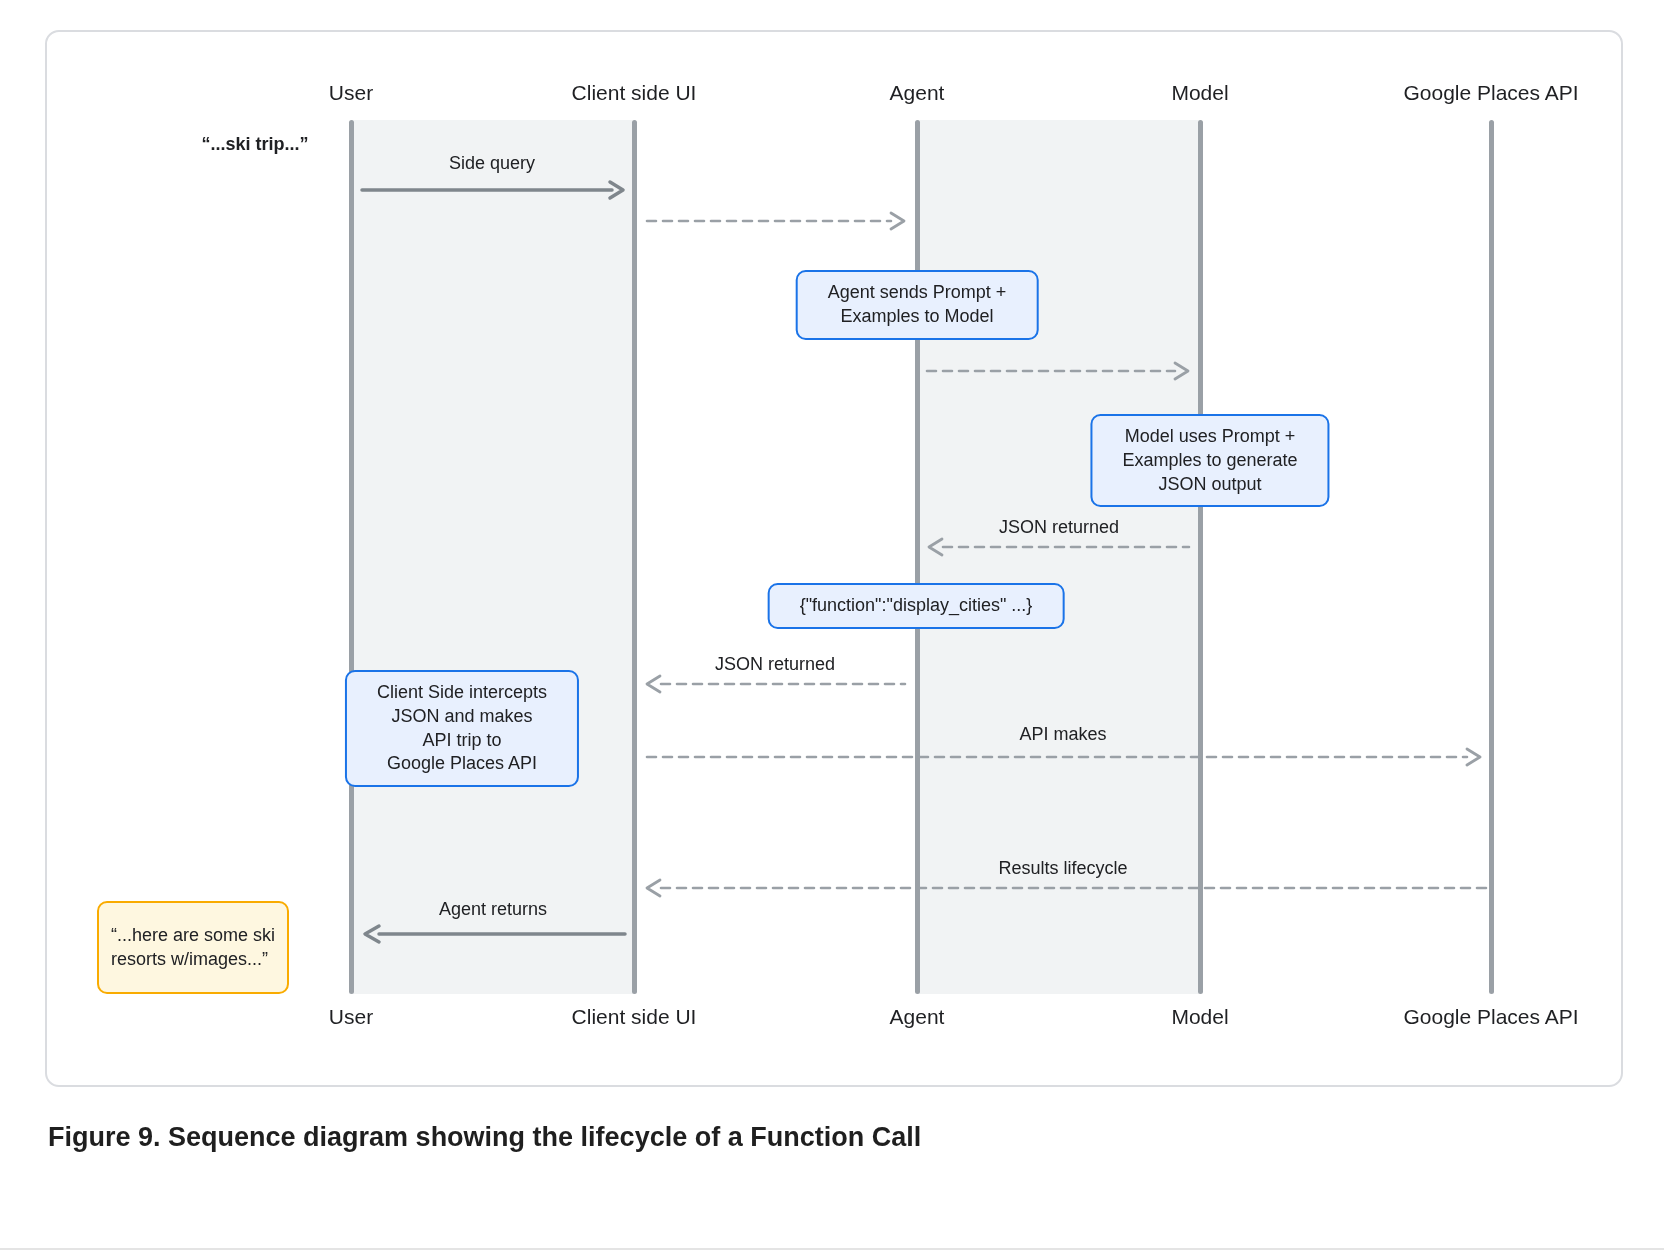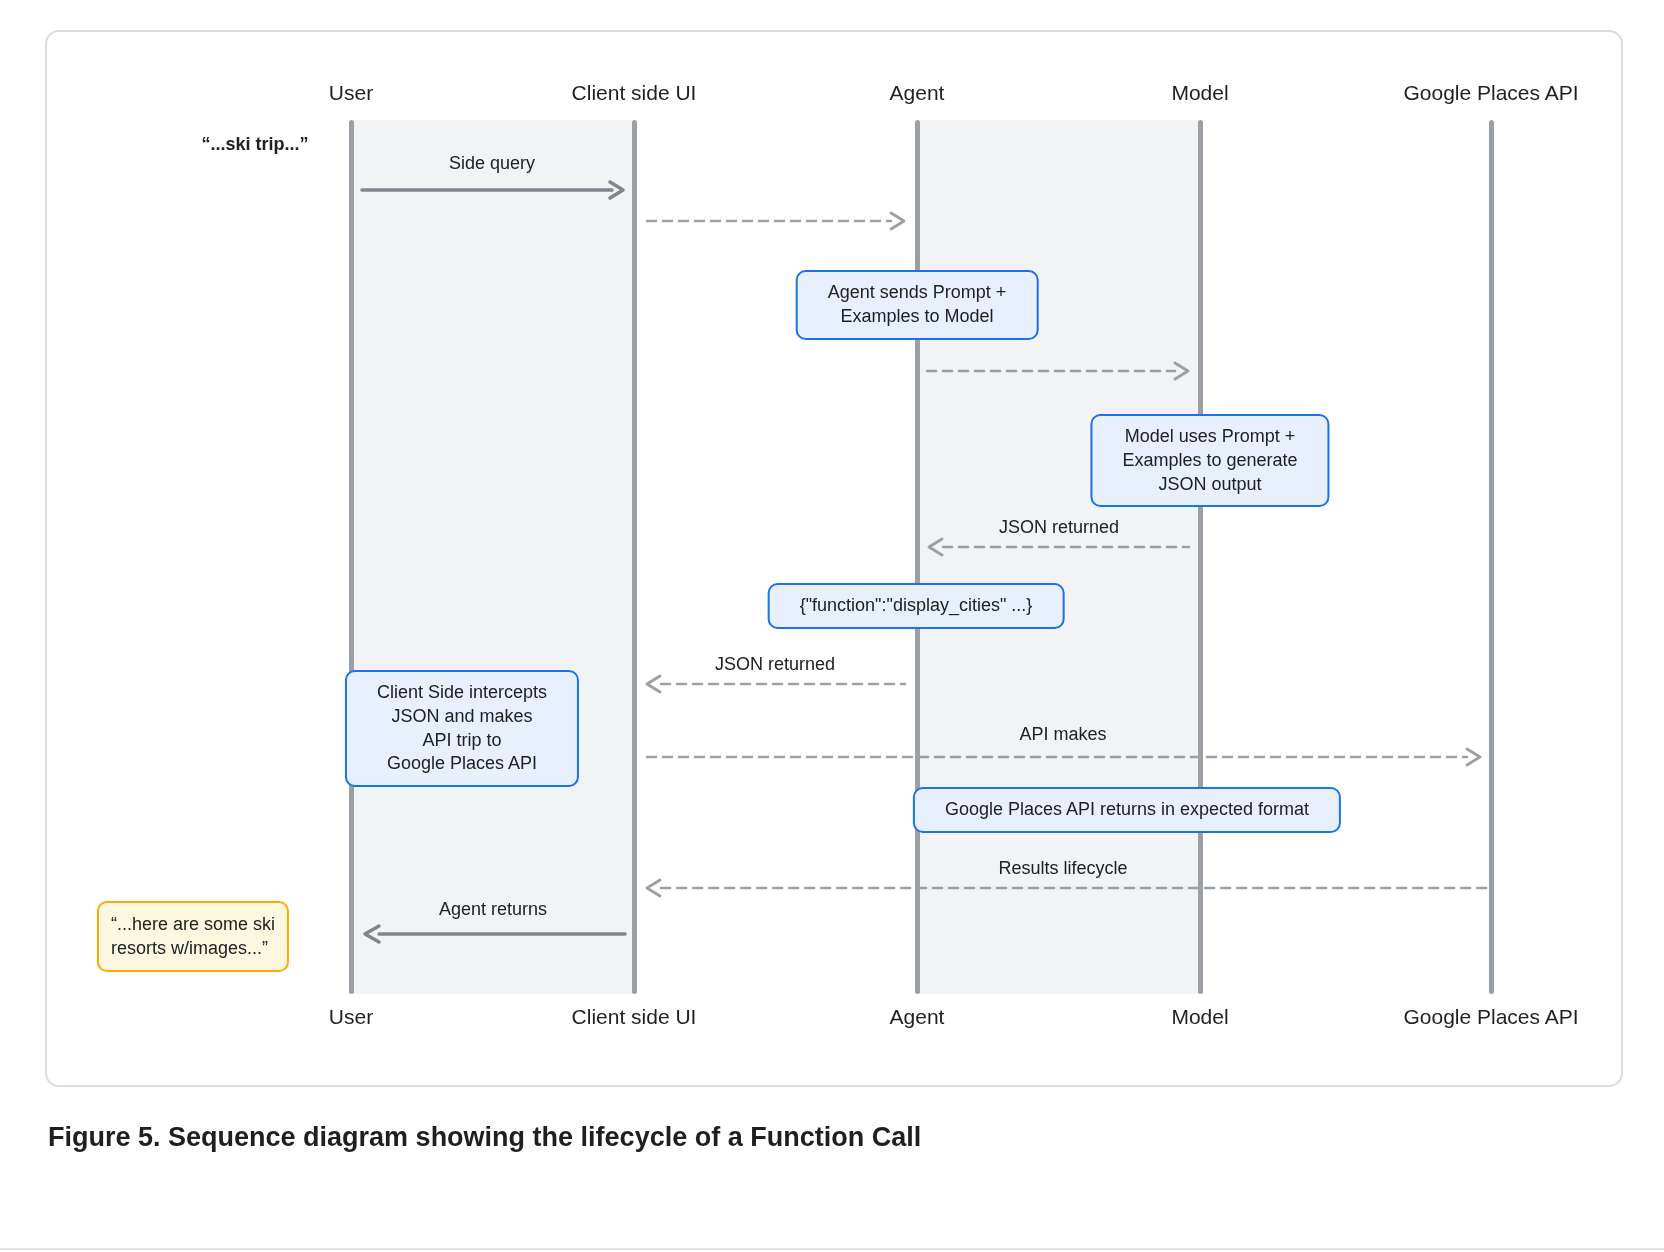--- a/index.html
+++ b/index.html
@@ -15,21 +15,21 @@
   .msg-label{position:absolute;width:220px;text-align:center;font-size:18px;font-weight:500;line-height:22px;}
   .arrow{position:absolute;overflow:visible;}
   .solid-line{stroke:#7f868c;stroke-width:3.5;stroke-linecap:round;}
   .solid-head{fill:none;stroke:#7f868c;stroke-width:3.5;stroke-linecap:round;stroke-linejoin:round;}
   .dash-line{stroke:#9aa0a6;stroke-width:2.6;stroke-dasharray:9 7;stroke-linecap:round;}
   .dash-head{fill:none;stroke:#9aa0a6;stroke-width:2.8;stroke-linecap:round;stroke-linejoin:round;}
   .note{position:absolute;transform:translateX(-50%);background:#e8f0fe;border:2.5px solid #1a73e8;
         border-radius:10px;padding:9px 30px;font-size:18px;line-height:1.32;text-align:center;
         white-space:pre-line;color:#202124;}
   .quote{position:absolute;background:#fef7e0;border:2.5px solid #f9ab00;border-radius:10px;
-         padding:9px 12px;font-size:18px;font-weight:500;line-height:1.35;white-space:pre-line;}
+         padding:20px 12px;font-size:18px;font-weight:500;line-height:1.35;white-space:pre-line;}
   .free-text{position:absolute;transform:translateX(-50%);font-size:18px;font-weight:700;}
   .caption{position:absolute;left:48px;top:1122px;font-size:27px;font-weight:600;color:#1f1f1f;}
   .divider{position:absolute;left:0;top:1248px;width:1664px;height:2px;background:#e4e4e4;}
 </style>
 </head>
 <body>
 
 <div class="page">
   <div class="card">
 
@@ -104,23 +104,22 @@
     <div class="note" style="left:870px;top:238px;">Agent sends Prompt +
 Examples to Model</div>
     <div class="note" style="left:1152px;top:382px;margin-left:11px;">Model uses Prompt +
 Examples to generate
 JSON output</div>
     <div class="note" style="left:869px;top:551px;">{"function":"display_cities" ...}</div>
     <div class="note" style="left:415px;top:638px;">Client Side intercepts
 JSON and makes
 API trip to
 Google Places API</div>
-    <div class="note" style="left:1080px;top:755px;">Google Places API returns in expected format</div>
 
     <div class="free-text" style="left:208px;top:102px;">“...ski trip...”</div>
     <div class="quote" style="left:50px;top:869px;">“...here are some ski
 resorts w/images...”</div>
 
   </div>
 
-  <div class="caption">Figure 5. Sequence diagram showing the lifecycle of a Function Call</div>
+  <div class="caption">Figure 9. Sequence diagram showing the lifecycle of a Function Call</div>
   <div class="divider"></div>
 </div>
 
 </body></html>

